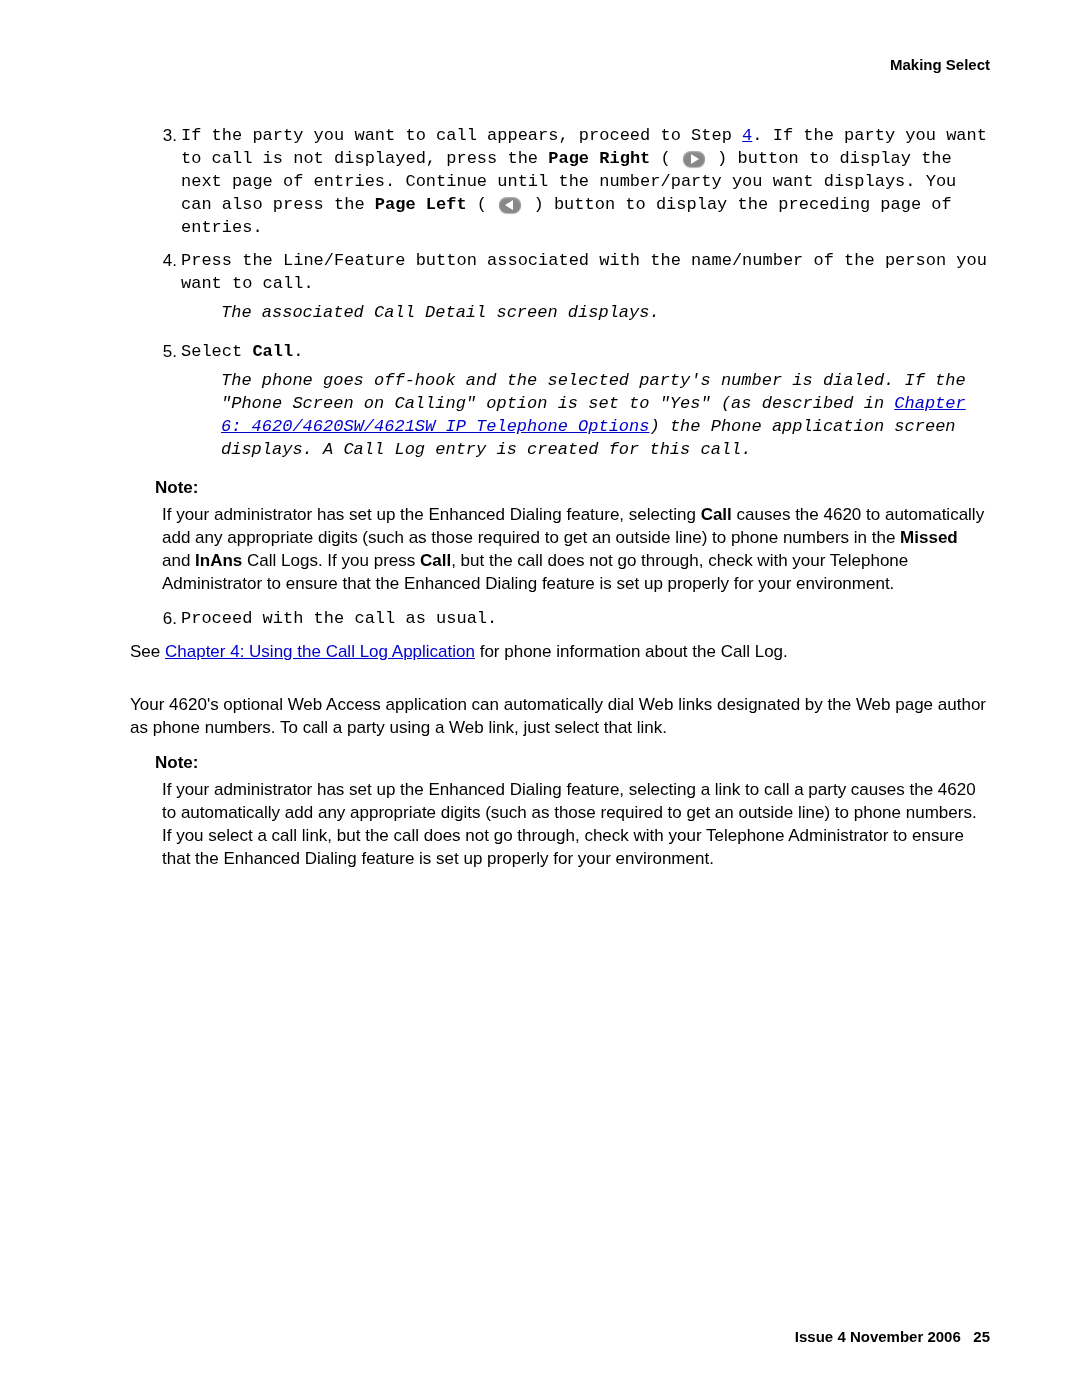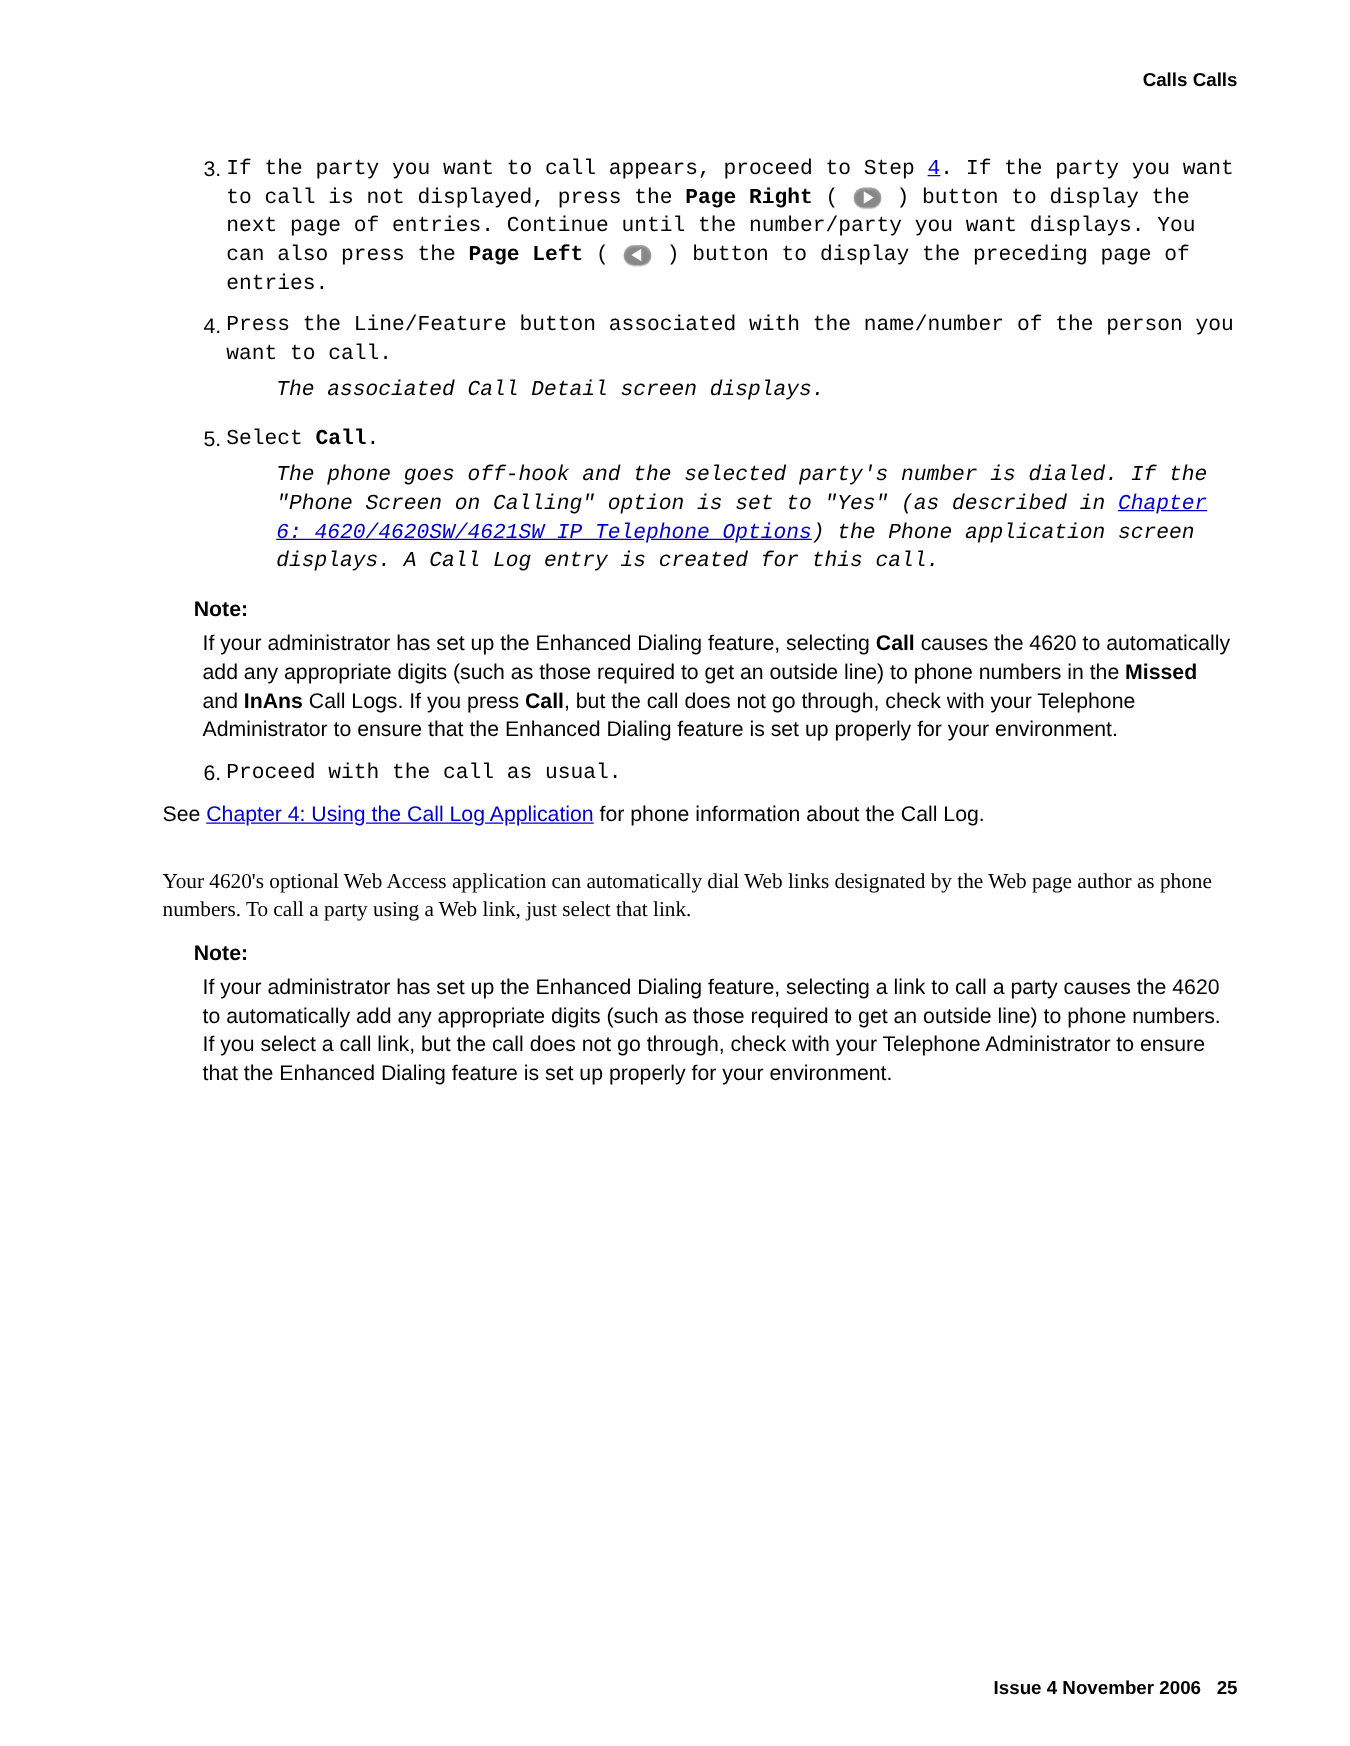--- a/index.html
+++ b/index.html
@@ -62,29 +62,28 @@
     margin-bottom: 30px;
   }
   h2.section {
     font-size: 22px;
     font-weight: bold;
     margin: 30px 0 14px 0;
   }
   .body-para {
     margin-left: 40px;
     margin-bottom: 12px;
-    font-family: Liberation Serif, serif;
   }
   a.link {
     color: #0000cc;
     text-decoration: underline;
   }
   .footer {
     position: absolute;
-    bottom: 36px;
+    bottom: 50px;
     right: 90px;
     font-weight: bold;
     font-size: 15px;
   }
   .btn-icon {
     display: inline-block;
     vertical-align: middle;
     width: 22px;
     height: 16px;
     border-radius: 8px;
@@ -111,21 +110,21 @@
     border-top: 5px solid transparent;
     border-bottom: 5px solid transparent;
     border-right: 8px solid #fff;
   }
   b { font-weight: bold; }
 </style>
 </head>
 <body>
 <div class="page">
 
-  <div class="header">Calls Calls</div>
+  <div class="header">Making Select</div>
 
   <div class="step-list">
 
     <div class="step">
       <div class="step-num">3.</div>
       <div class="step-body">
         <span>If the party you want to call appears, proceed to Step </span><a class="link">4</a><span>. If the party you want to call is not displayed, press the </span><b>Page Right</b><span> ( </span><span class="btn-icon right"></span><span> ) button to display the next page of entries. Continue until the number/party you want displays. You can also press the </span><b>Page Left</b><span> ( </span><span class="btn-icon left"></span><span> ) button to display the preceding page of entries.</span>
       </div>
     </div>
 

